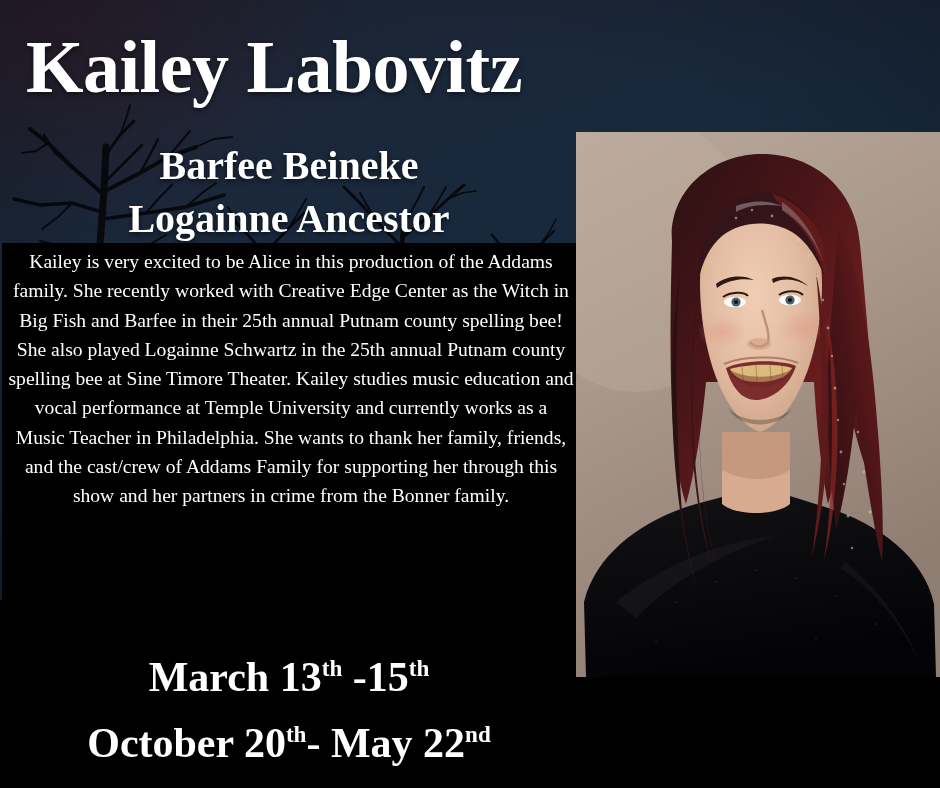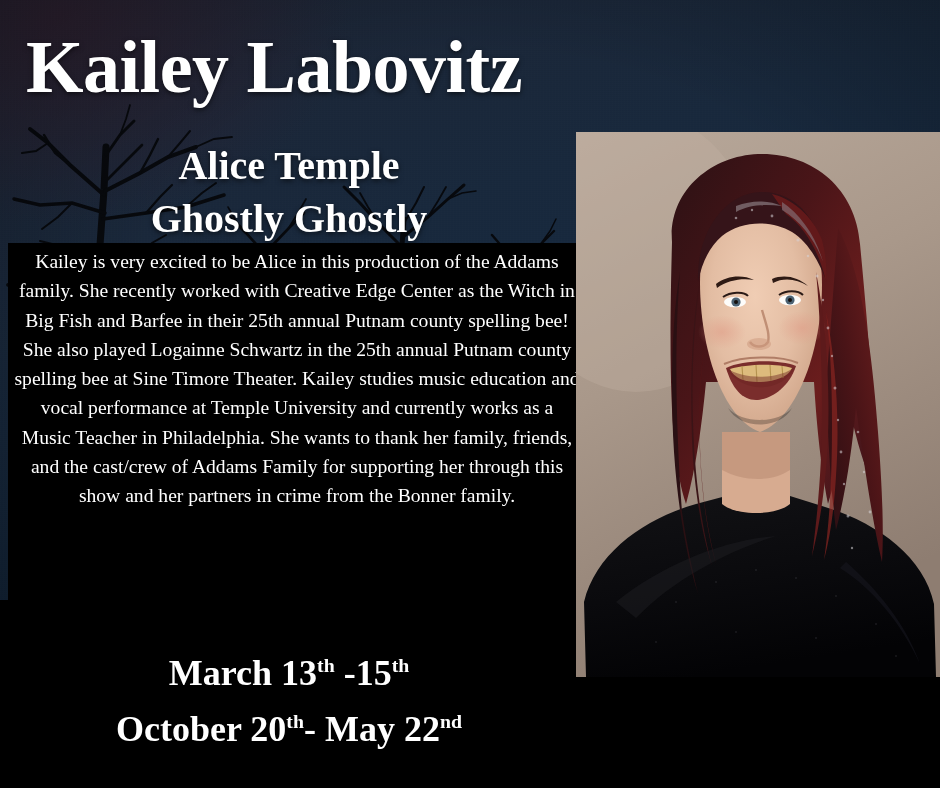--- a/index.html
+++ b/index.html
@@ -83,21 +83,21 @@
     font-weight: 700;
     font-size: 40px;
     line-height: 1.32;
     text-shadow: 0 2px 5px rgba(0,0,0,.6);
   }
   .roles .role-line { display:block; white-space: nowrap; }
 
   
   .bio-box {
     position: absolute;
-    left: 8px;
+    left: 2px;
     top: 243px;
     width: 578px;
     height: 374px;
     background: #000000;
     box-sizing: border-box;
     padding: 4px 6px 0 6px;
   }
   .bio-text {
     color: #ffffff;
     font-size: 19.6px;
@@ -108,21 +108,21 @@
 
   
   .dates {
     position: absolute;
     left: 0;
     top: 645px;
     width: 578px;
     text-align: center;
     color: #ffffff;
     font-weight: 700;
-    font-size: 36px;
+    font-size: 42px;
     line-height: 1.56;
   }
   .dates .date-line { display:block; white-space: nowrap; }
   .dates sup { font-size: .55em; vertical-align: super; line-height: 0; }
 
   
   .photo {
     position: absolute;
     left: 576px;
     top: 132px;
@@ -202,22 +202,22 @@
     </svg>
   </div>
 
   <div class="bg-vignette"></div>
 
   <div class="black-field"></div>
 
   <div class="title">Kailey Labovitz</div>
 
   <div class="roles">
-    <span class="role-line">Alice Temple</span>
-    <span class="role-line">Ghostly Ghostly</span>
+    <span class="role-line">Barfee Beineke</span>
+    <span class="role-line">Logainne Ancestor</span>
   </div>
 
   <div class="bio-box">
     <div class="bio-text">Kailey is very excited to be Alice in this production of the Addams family. She recently worked with Creative Edge Center as the Witch in Big Fish and Barfee in their 25th annual Putnam county spelling bee! She also played Logainne Schwartz in the 25th annual Putnam county spelling bee at Sine Timore Theater. Kailey studies music education and vocal performance at Temple University and currently works as a Music Teacher in Philadelphia. She wants to thank her family, friends, and the cast/crew of Addams Family for supporting her through this show and her partners in crime from the Bonner family.</div>
   </div>
 
   <div class="dates">
     <span class="date-line"><span>March 13</span><sup>th</sup><span> -15</span><sup>th</sup></span>
     <span class="date-line"><span>October 20</span><sup>th</sup><span>- May 22</span><sup>nd</sup></span>
   </div>

